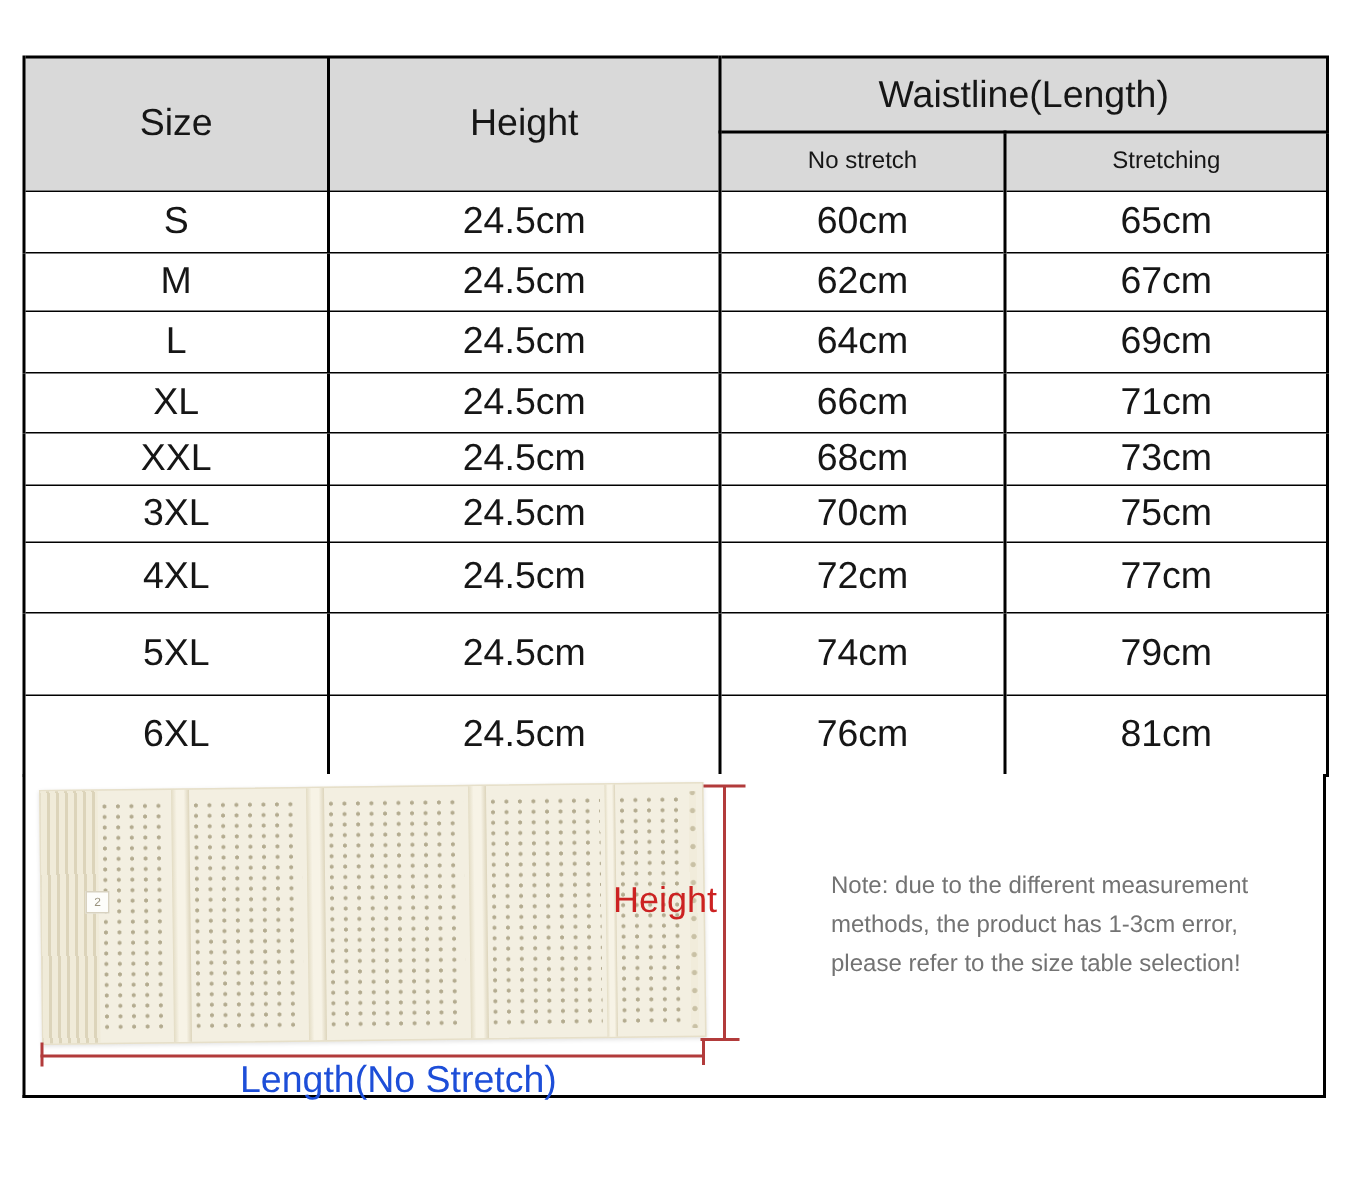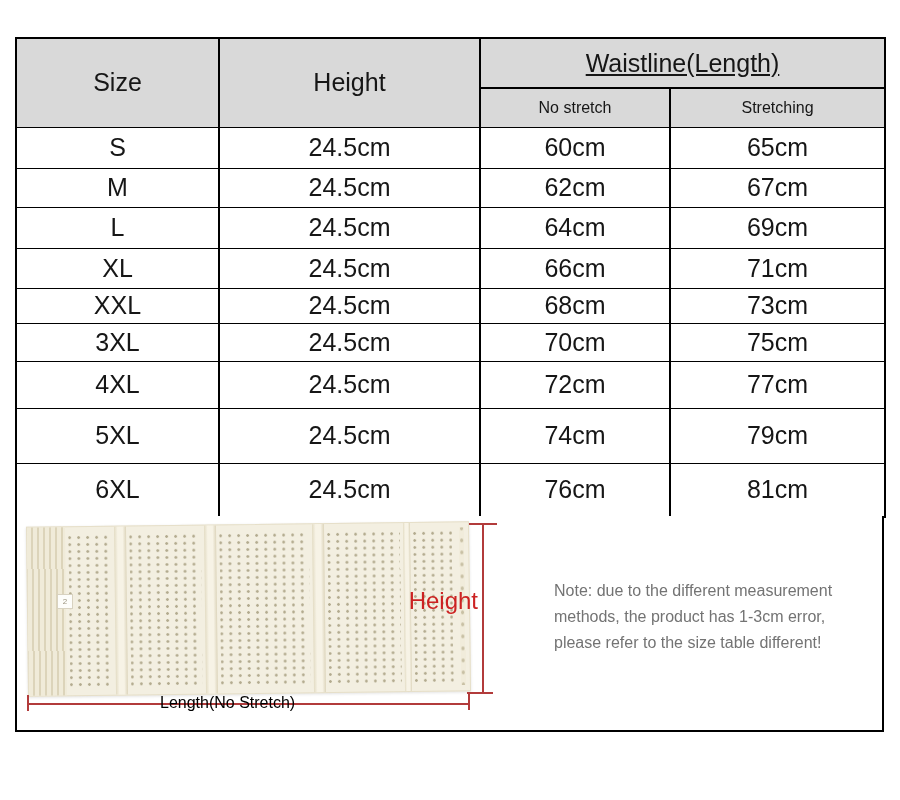--- a/index.html
+++ b/index.html
@@ -16,21 +16,21 @@
     border-collapse:collapse; table-layout:fixed;
     border:2px solid #000;
   }
   table.size-chart th, table.size-chart td {
     border:2px solid #000; border-top-width:1px; border-bottom-width:1px;
     text-align:center; vertical-align:middle;
     font-weight:normal; padding:0; box-sizing:border-box;
     font-size:25px; color:#161616; background:#fff;
   }
   table.size-chart thead th { background:#d9d9d9; }
-  table.size-chart thead th.waist { border-bottom-width:2px;text-decoration:underline; }
+  table.size-chart thead th.waist { border-bottom-width:2px; }
   table.size-chart thead th.sub { font-size:16px; }
   tr.hr1 { height:50px; } tr.hr2 { height:39px; }
   tr.r0 { height:41px; } tr.r1 { height:39px; } tr.r2 { height:41px; }
   tr.r3 { height:40px; } tr.r4 { height:35px; } tr.r5 { height:38px; }
   tr.r6 { height:47px; } tr.r7 { height:55px; } tr.r8 { height:54px; }
 
   
   .bottom-box {
     position:absolute; left:15px; top:516px; width:869px; height:216px;
     border:2px solid #000; border-top:none; box-sizing:border-box;
@@ -71,22 +71,22 @@
   .dim-v-tick-b{ left:450px; top:176px; width:26px; height:2px; }
   .dim-h       { left:10px;  top:187px; width:443px; height:2px; }
   .dim-h-tick-l{ left:10px;  top:179px; width:2px;  height:16px; }
   .dim-h-tick-r{ left:451px; top:178px; width:2px;  height:16px; }
 
   .height-label {
     position:absolute; left:383px; top:71px; width:78px; text-align:right;
     font-size:24px; color:#cc2222; white-space:nowrap;
   }
   .length-label {
-    position:absolute; left:143px; top:178px;
-    font-size:16px; color:#000000; white-space:nowrap;
+    position:absolute; left:143px; top:190px;
+    font-size:25px; color:#1d4ed8; white-space:nowrap;
   }
   .note {
     position:absolute; left:537px; top:62px;
     font-size:16px; line-height:26px; color:#737373;
   }
   .note div { white-space:nowrap; }
 </style>
 </head>
 <body>
 
@@ -191,17 +191,17 @@
     <div class="height-label">Height</div>
 
     <div class="redline dim-h"></div>
     <div class="redline dim-h-tick-l"></div>
     <div class="redline dim-h-tick-r"></div>
     <div class="length-label">Length(No Stretch)</div>
 
     <div class="note">
       <div>Note: due to the different measurement</div>
       <div>methods, the product has 1-3cm error,</div>
-      <div>please refer to the size table different!</div>
+      <div>please refer to the size table selection!</div>
     </div>
 
   </div>
 </div>
 
 </body></html>

